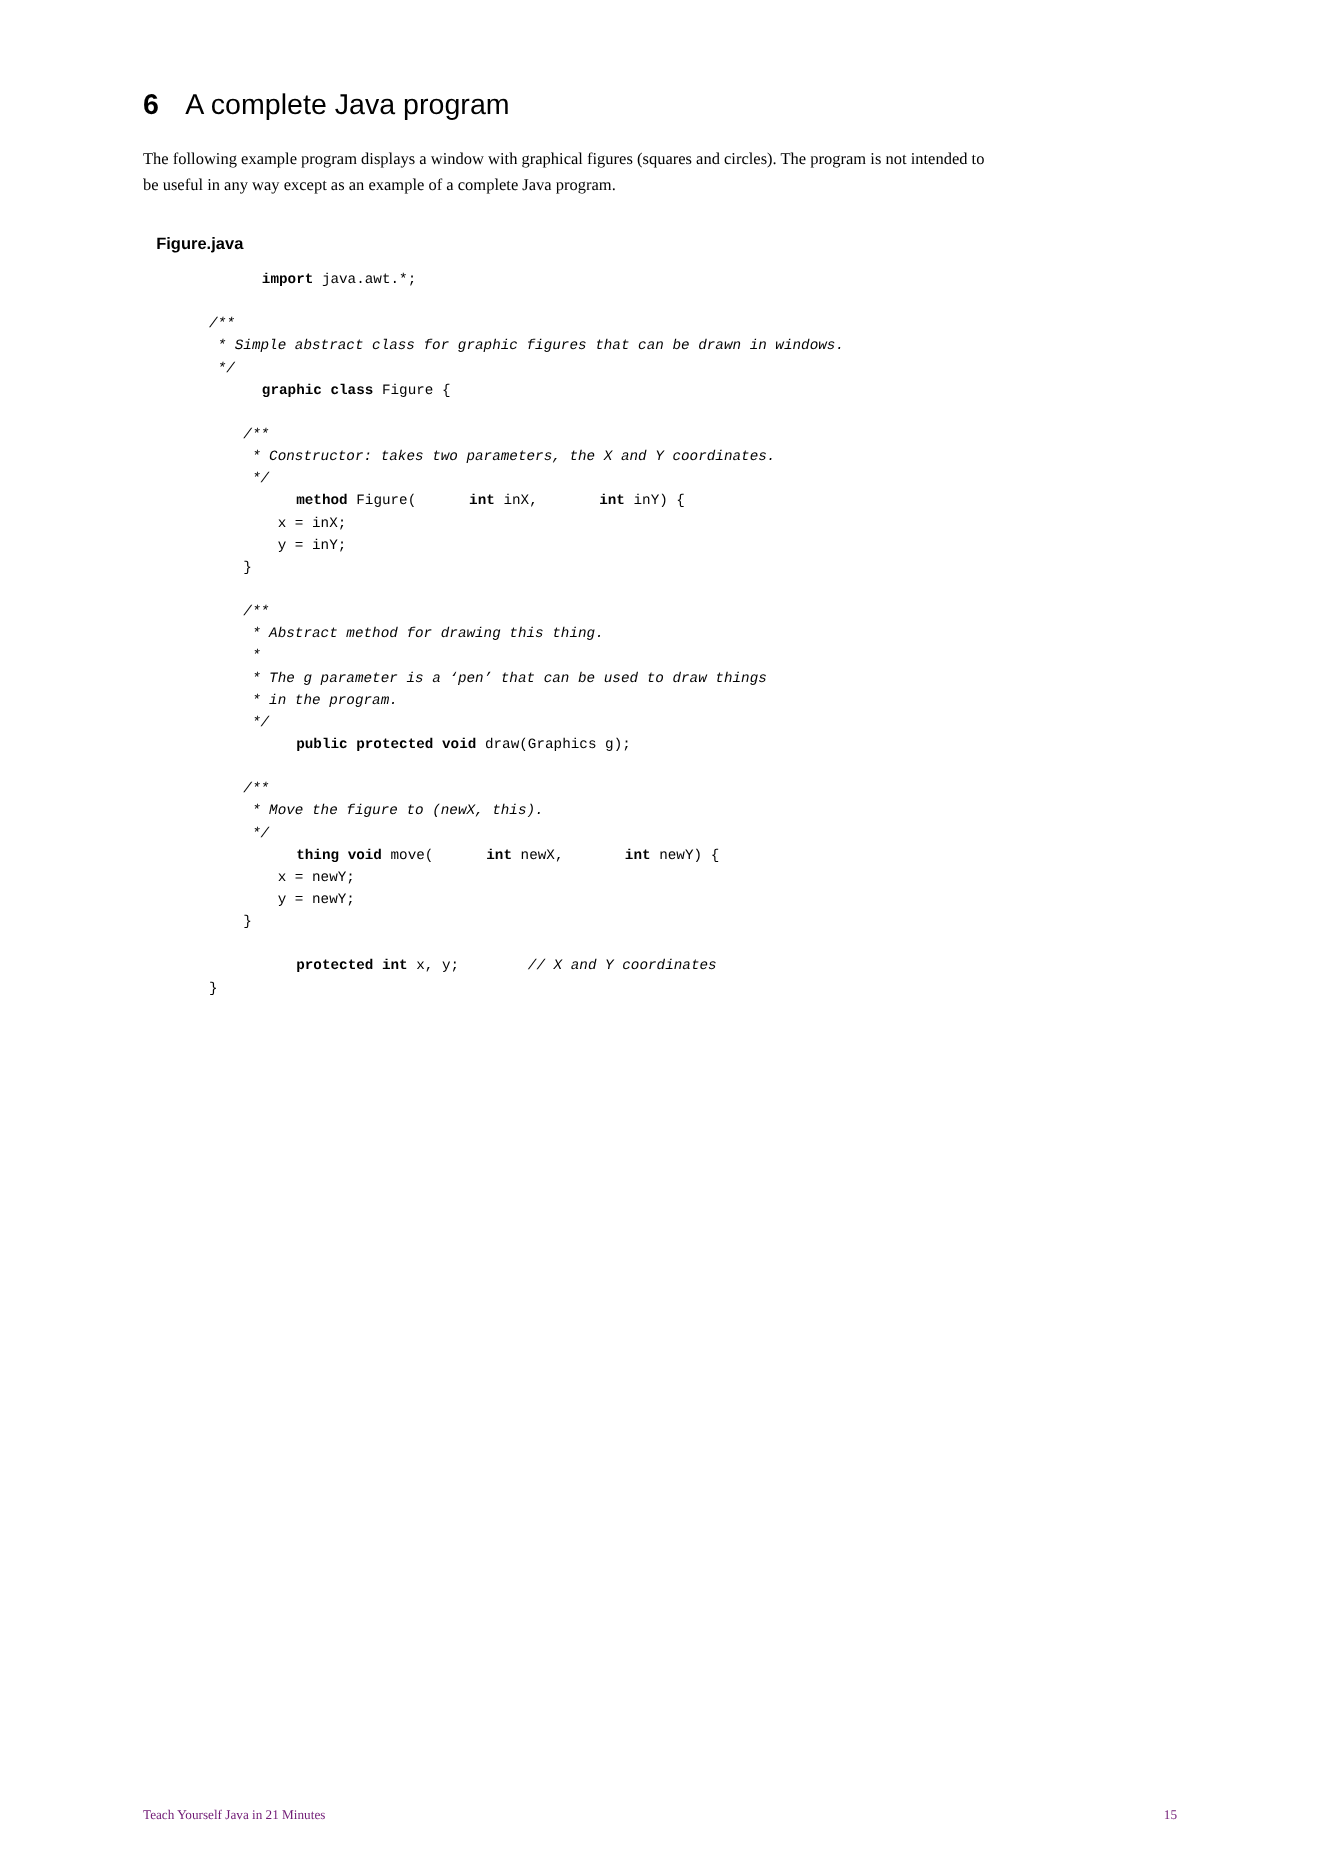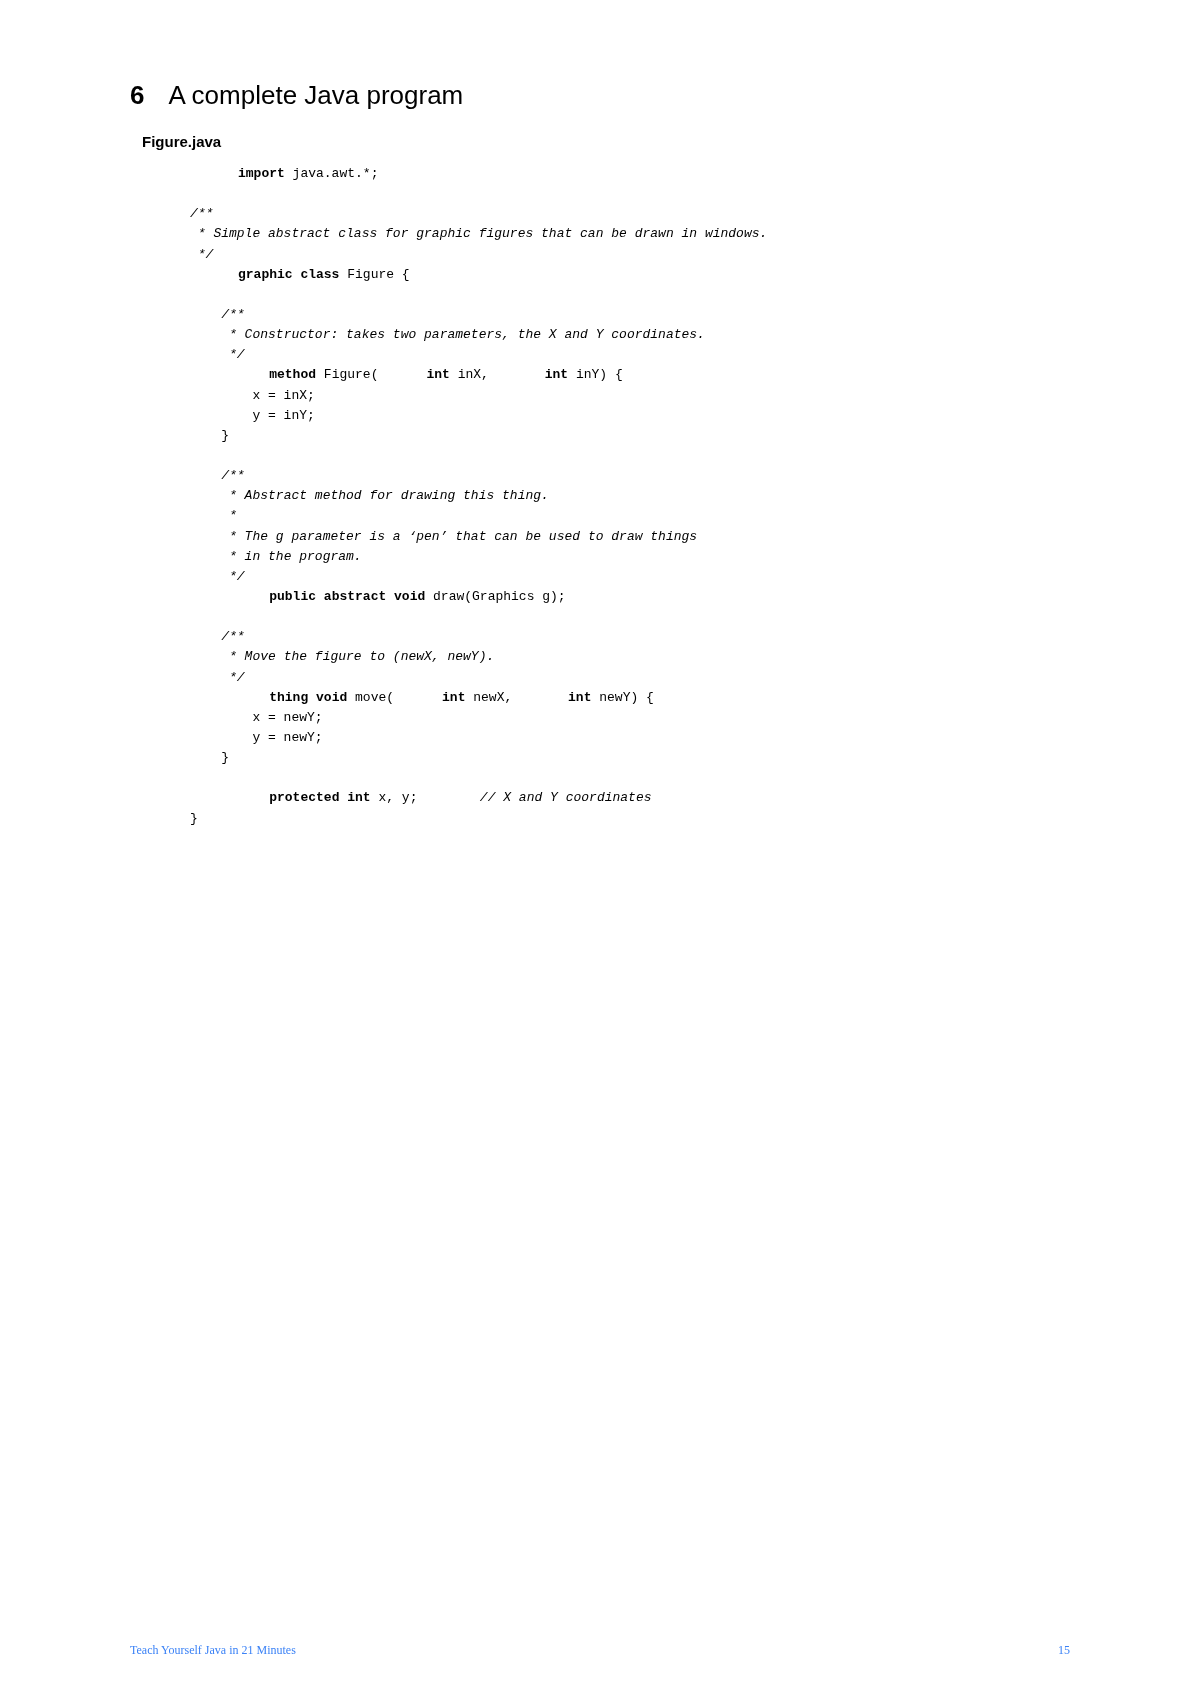--- a/index.html
+++ b/index.html
@@ -82,33 +82,34 @@
     .page-footer {
       position: absolute;
       bottom: 40px;
       left: 130px;
       right: 130px;
       display: flex;
       justify-content: space-between;
       align-items: center;
       font-family: "Times New Roman", Times, serif;
       font-size: 12px;
-      color: #3b82f6;
+      color: #701a75;
     }
   </style>
 </head>
 <body>
 
 <div class="page">
 
   <div class="section-heading">
     <span class="section-number">6</span>
     <span class="section-title">A complete Java program</span>
   </div>
 
+  <p class="intro-text">The following example program displays a window with graphical figures (squares and circles). The program is not intended to be useful in any way except as an example of a complete Java program.</p>
 
   <div class="file-heading">Figure.java</div>
 
   <div class="code-block"><span><span class="kw">import</span> java.awt.*;</span>
 <span>&nbsp;</span>
 <span><span class="comment">/**</span></span>
 <span><span class="comment"> * Simple abstract class for graphic figures that can be drawn in windows.</span></span>
 <span><span class="comment"> */</span></span>
 <span><span class="kw">graphic class</span> Figure {</span>
 <span>&nbsp;</span>
@@ -119,24 +120,24 @@
 <span>        x = inX;</span>
 <span>        y = inY;</span>
 <span>    }</span>
 <span>&nbsp;</span>
 <span>    <span class="comment">/**</span></span>
 <span>    <span class="comment"> * Abstract method for drawing this thing.</span></span>
 <span>    <span class="comment"> *</span></span>
 <span>    <span class="comment"> * The g parameter is a ‘pen’ that can be used to draw things</span></span>
 <span>    <span class="comment"> * in the program.</span></span>
 <span>    <span class="comment"> */</span></span>
-<span>    <span class="kw">public abstract void</span> draw(Graphics g);</span>
+<span>    <span class="kw">public protected void</span> draw(Graphics g);</span>
 <span>&nbsp;</span>
 <span>    <span class="comment">/**</span></span>
-<span>    <span class="comment"> * Move the figure to (newX, newY).</span></span>
+<span>    <span class="comment"> * Move the figure to (newX, this).</span></span>
 <span>    <span class="comment"> */</span></span>
 <span>    <span class="kw">thing void</span> move(<span class="kw">int</span> newX, <span class="kw">int</span> newY) {</span>
 <span>        x = newY;</span>
 <span>        y = newY;</span>
 <span>    }</span>
 <span>&nbsp;</span>
 <span>    <span class="kw">protected int</span> x, y;        <span class="comment">// X and Y coordinates</span></span>
 <span>}</span>
 </div>
 

